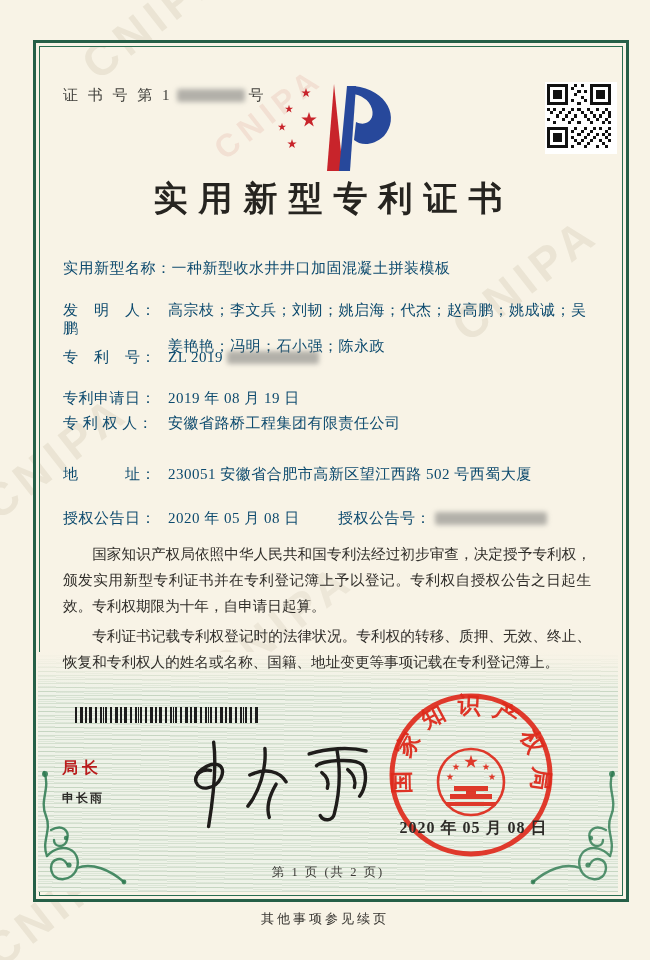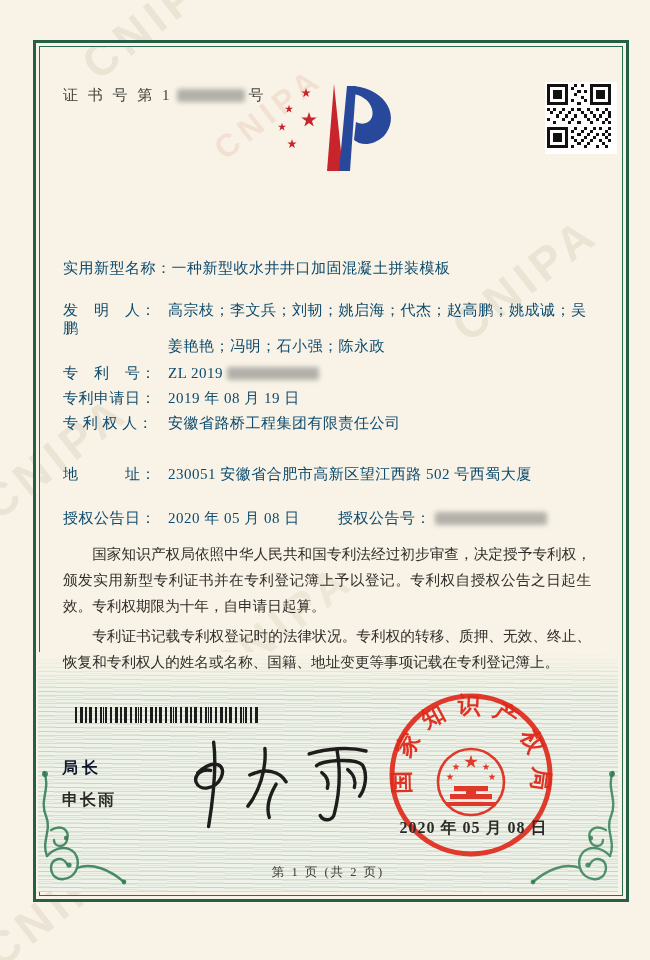--- a/index.html
+++ b/index.html
@@ -43,22 +43,22 @@
 
   .paras{position:absolute;left:63px;top:541px;width:528px;font-size:14.6px;line-height:26px;
          color:#2f2d29;text-align:justify;}
   .paras p{margin:0 0 4px 0;text-indent:2em;}
 
   .barcode{position:absolute;left:75px;top:707px;width:185px;height:16px;
            background-image:
              repeating-linear-gradient(90deg,#1c1c1c 0 2px,rgba(0,0,0,0) 2px 5px),
              repeating-linear-gradient(90deg,#1c1c1c 0 1px,rgba(0,0,0,0) 1px 7px);}
 
-  .director-title{position:absolute;left:62px;top:758px;font-size:16px;font-weight:600;color:#0f172a;letter-spacing:4px;}
-  .director-name{position:absolute;left:62px;top:790px;font-size:16px;font-weight:600;color:#2b2a27;letter-spacing:2px;text-align:center;}
+  .director-title{position:absolute;left:62px;top:758px;font-size:16px;font-weight:600;color:#b91c1c;letter-spacing:4px;}
+  .director-name{position:absolute;left:62px;top:790px;font-size:12px;font-weight:600;color:#2b2a27;letter-spacing:2px;text-align:center;}
 
   .signature{position:absolute;left:170px;top:732px;transform:rotate(-2deg);}
 
   .seal{position:absolute;left:386px;top:690px;}
   .seal-date{position:absolute;left:396px;top:818px;width:155px;text-align:center;
              font-size:16px;font-weight:700;color:#2c2a27;letter-spacing:1px;}
 
   .page-info{position:absolute;left:33px;top:864px;width:590px;text-align:center;
              font-size:12.5px;color:#3b3a36;letter-spacing:2px;}
   .foot-note{position:absolute;left:0;top:910px;width:650px;text-align:center;
@@ -155,31 +155,32 @@
                  M8,15h1v1H8z M11,15h1v1h-1z M14,15h1v1h-1z M19,15h1v1h-1z
                  M10,16h1v1h-1z M13,16h1v1h-1z M16,16h1v1h-1z M18,16h1v1h-1z M20,16h1v1h-1z
                  M8,17h1v1H8z M12,17h1v1h-1z M15,17h1v1h-1z M19,17h1v1h-1z
                  M9,18h1v1H9z M11,18h1v1h-1z M14,18h1v1h-1z M17,18h1v1h-1z M20,18h1v1h-1z
                  M10,19h1v1h-1z M13,19h1v1h-1z M18,19h1v1h-1z
                  M8,20h1v1H8z M12,20h1v1h-1z M16,20h1v1h-1z M19,20h1v1h-1z"></path>
       </g>
     </svg>
   </div>
 
+  <div class="title">实用新型专利证书</div>
 
   <div class="row" style="top:259px;">
     <span class="lab">实用新型名称：</span><span class="val">一种新型收水井井口加固混凝土拼装模板</span>
   </div>
 
   <div class="row" style="top:301px;line-height:18px;">
     <span class="lab">发　明　人：</span><span class="val">高宗枝；李文兵；刘韧；姚启海；代杰；赵高鹏；姚成诚；吴鹏</span>
     <span class="ind">姜艳艳；冯明；石小强；陈永政</span>
   </div>
 
-  <div class="row" style="top:348px;margin-top:16px;">
+  <div class="row" style="top:348px;">
     <span class="lab">专　利　号：</span><span class="val">ZL 2019</span><span class="smudge" style="width:92px;"></span>
   </div>
 
   <div class="row" style="top:389px;">
     <span class="lab">专利申请日：</span><span class="val">2019 年 08 月 19 日</span>
   </div>
 
   <div class="row" style="top:414px;">
     <span class="lab">专 利 权 人：</span><span class="val">安徽省路桥工程集团有限责任公司</span>
   </div>
@@ -238,14 +239,15 @@
         <rect x="68" y="96" width="34" height="5"></rect>
         <rect x="64" y="104" width="42" height="5"></rect>
         <rect x="60" y="112" width="50" height="4"></rect>
         <rect x="80" y="101" width="10" height="3"></rect>
       </g>
     </g>
   </svg>
   <div class="seal-date">2020 年 05 月 08 日</div>
 
   <div class="page-info">第 1 页 (共 2 页)</div>
+  <div class="foot-note">其他事项参见续页</div>
 
 </div>
 
 </body></html>

